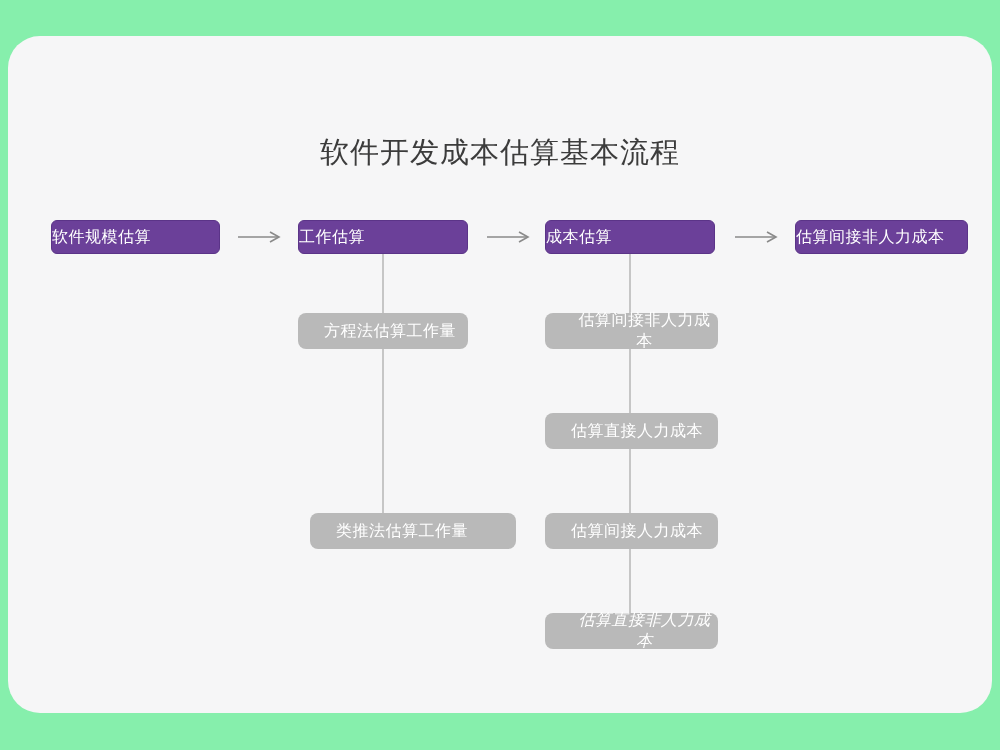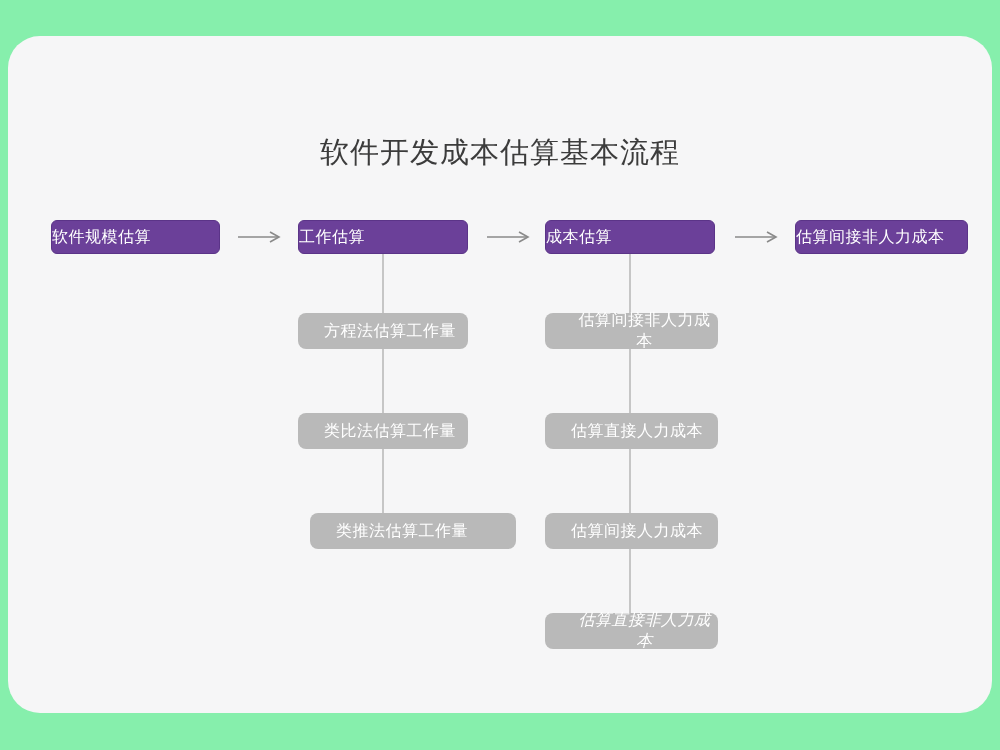--- a/index.html
+++ b/index.html
@@ -81,23 +81,20 @@
       <polyline points="33,1 42,6 33,11"></polyline>
     </svg>
 
     <div class="node primary" style="left:787px;top:184px;width:173px;">
       <span>估算间接非人力成本</span>
     </div>
 
     <div class="node secondary" style="left:290px;top:277px;width:170px;">
       <span>方程法估算工作量</span>
     </div>
-    <div class="node secondary" style="left:290px;top:377px;width:170px;">
-      <span>类比法估算工作量</span>
-    </div>
     <div class="node secondary" style="left:302px;top:477px;width:206px;">
       <span>类推法估算工作量</span>
     </div>
 
     <div class="node secondary" style="left:537px;top:277px;width:173px;">
       <span>估算间接非人力成本</span>
     </div>
     <div class="node secondary" style="left:537px;top:377px;width:173px;">
       <span>估算直接人力成本</span>
     </div>

